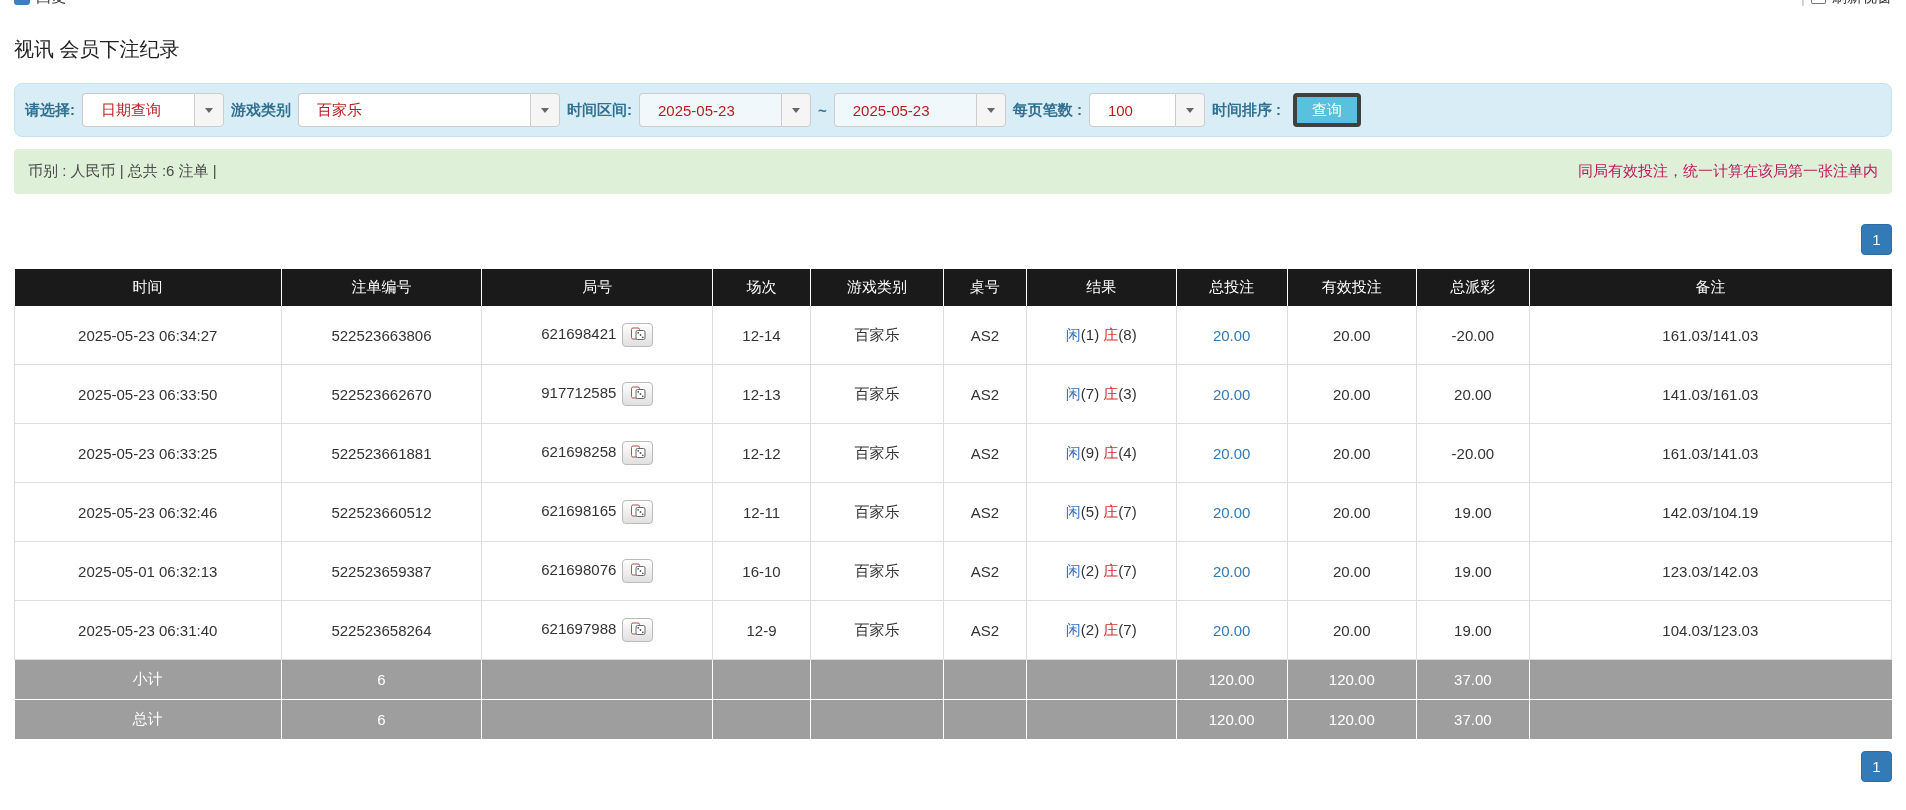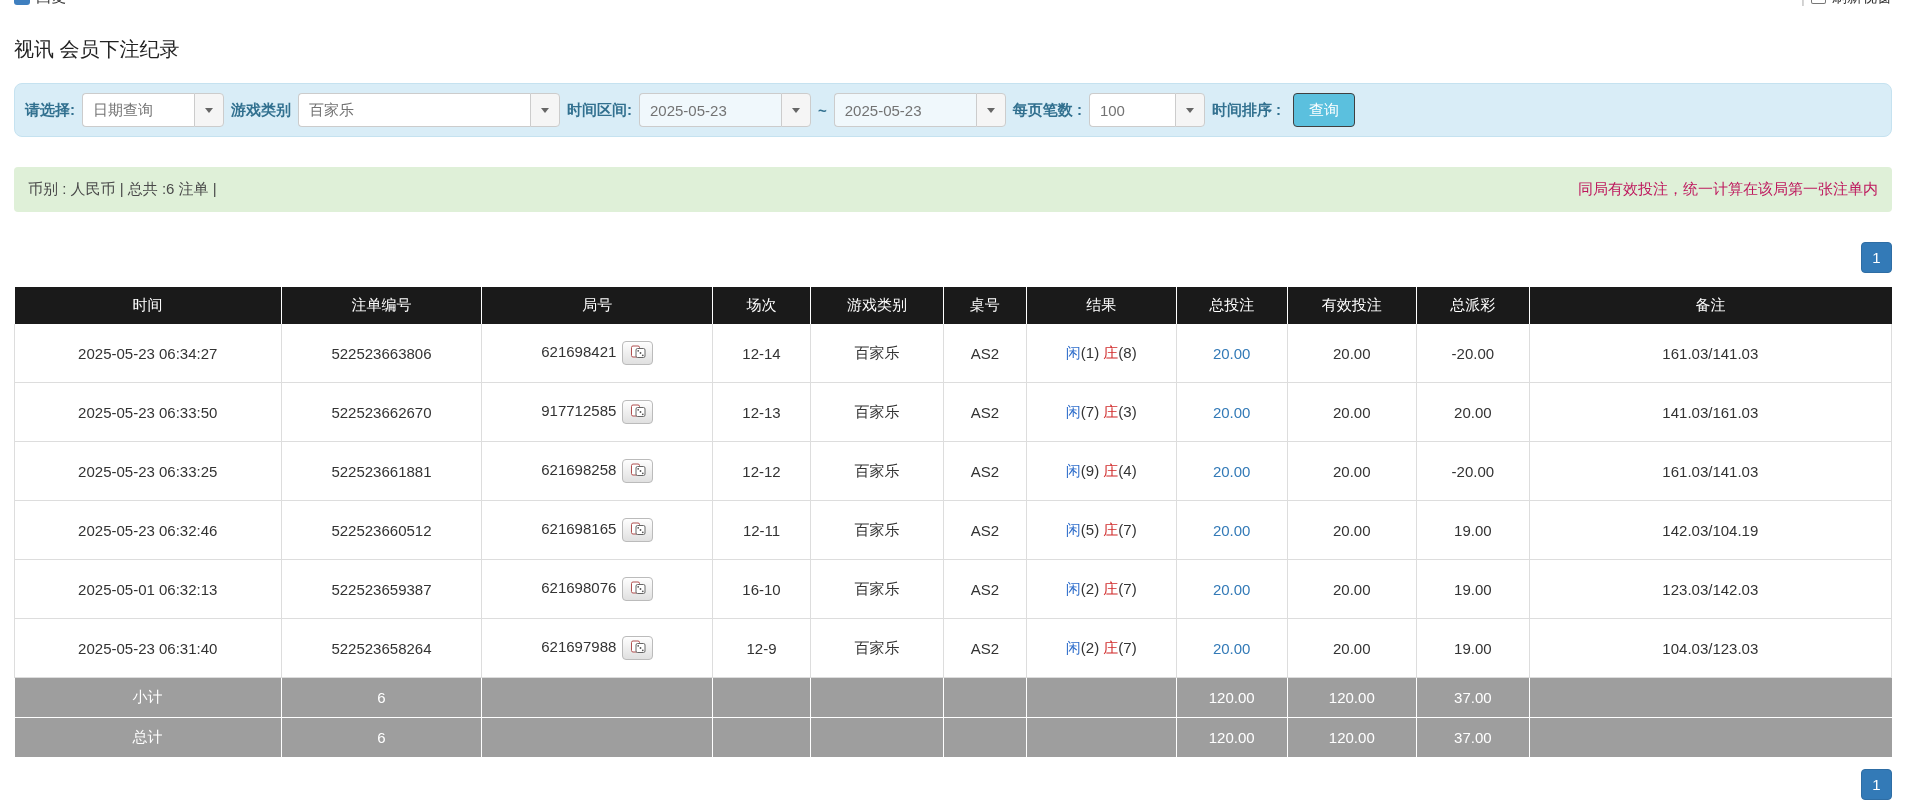--- a/index.html
+++ b/index.html
@@ -29,37 +29,37 @@
 
   
   h1.page-title { font-size: 20px; font-weight: 400; margin: 26px 0 20px; color: #222; }
 
   
   .filter-bar { display: flex; align-items: center; gap: 7px; background: #d9edf7;
                 border: 1px solid #c5e2f0; border-radius: 8px; padding: 9px 10px; font-size: 15px; }
   .filter-label { color: #31708f; font-weight: bold; white-space: nowrap; }
   .dd { display: flex; height: 34px; }
   .dd input { height: 34px; border: 1px solid #ccc; border-right: none; border-radius: 4px 0 0 4px;
-              padding: 0 10px; font-size: 15px; color: #737373; background: #fff; outline: none;
+              padding: 0 18px; font-size: 15px; color: #b91c1c; background: #fff; outline: none;
               font-family: inherit; }
   .dd.date input { background: #f0f8fc; }
   .dd-btn { width: 30px; border: 1px solid #ccc; background: #f5f5f5; border-radius: 0 4px 4px 0;
             display: flex; align-items: center; justify-content: center; cursor: pointer; padding: 0; }
   .w-select input { width: 112px; }
   .w-game input { width: 232px; }
   .w-date input { width: 142px; }
   .w-size input { width: 86px; }
   .w-sort input { width: 154px; }
-  .btn-search { height: 34px; padding: 0 15px; background: #5bc0de; border: 1px solid #404040;
+  .btn-search { height: 34px; padding: 0 15px; background: #5bc0de; border: 4px solid #404040;
                 color: #fff; border-radius: 4px; font-size: 15px; cursor: pointer; margin-left: 5px;
                 font-family: inherit; }
 
   
   .summary-bar { display: flex; justify-content: space-between; align-items: center; background: #dff0d8;
-                 border-radius: 4px; padding: 13px 14px; margin-top: 30px; font-size: 15px; }
+                 border-radius: 4px; padding: 13px 14px; margin-top: 12px; font-size: 15px; }
   .summary-left { color: #4a4a4a; }
   .summary-right { color: #be185d; }
 
   
   .pager-row { display: flex; justify-content: flex-end; }
   .pager-top { margin: 30px 0 14px; }
   .pager-bottom { margin: 12px 0 20px; }
   .page-btn { min-width: 31px; height: 31px; background: #337ab7; color: #fff; border: 1px solid #2e6da4;
               border-radius: 4px; font-size: 15px; cursor: pointer; font-family: inherit; }
 

